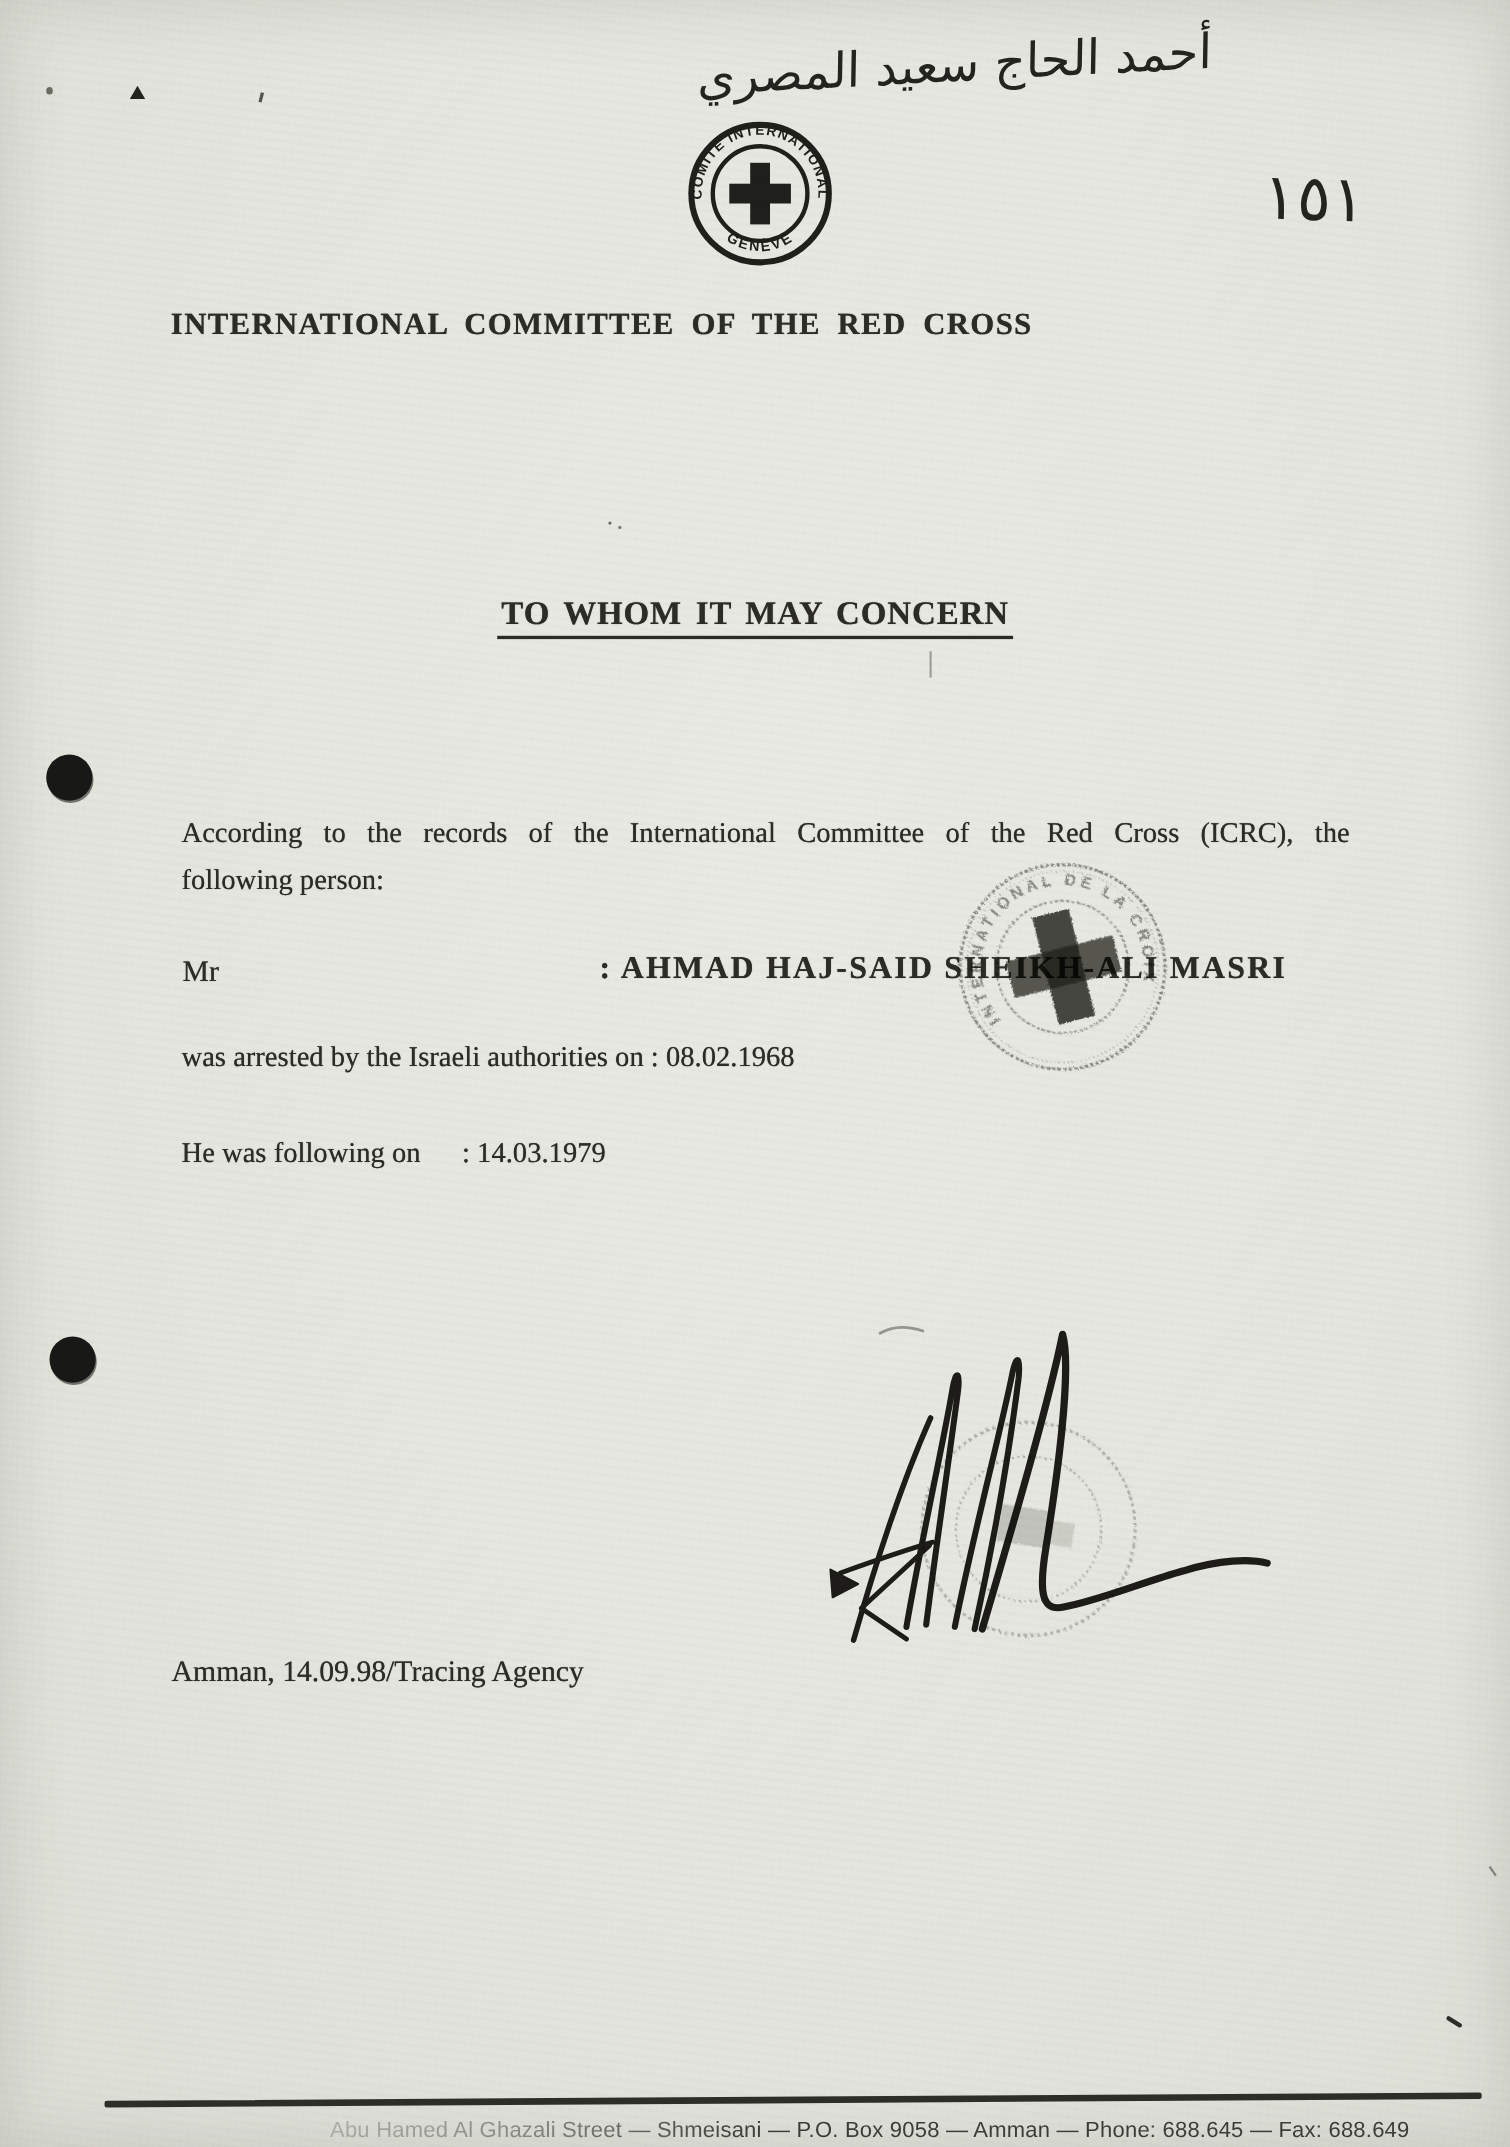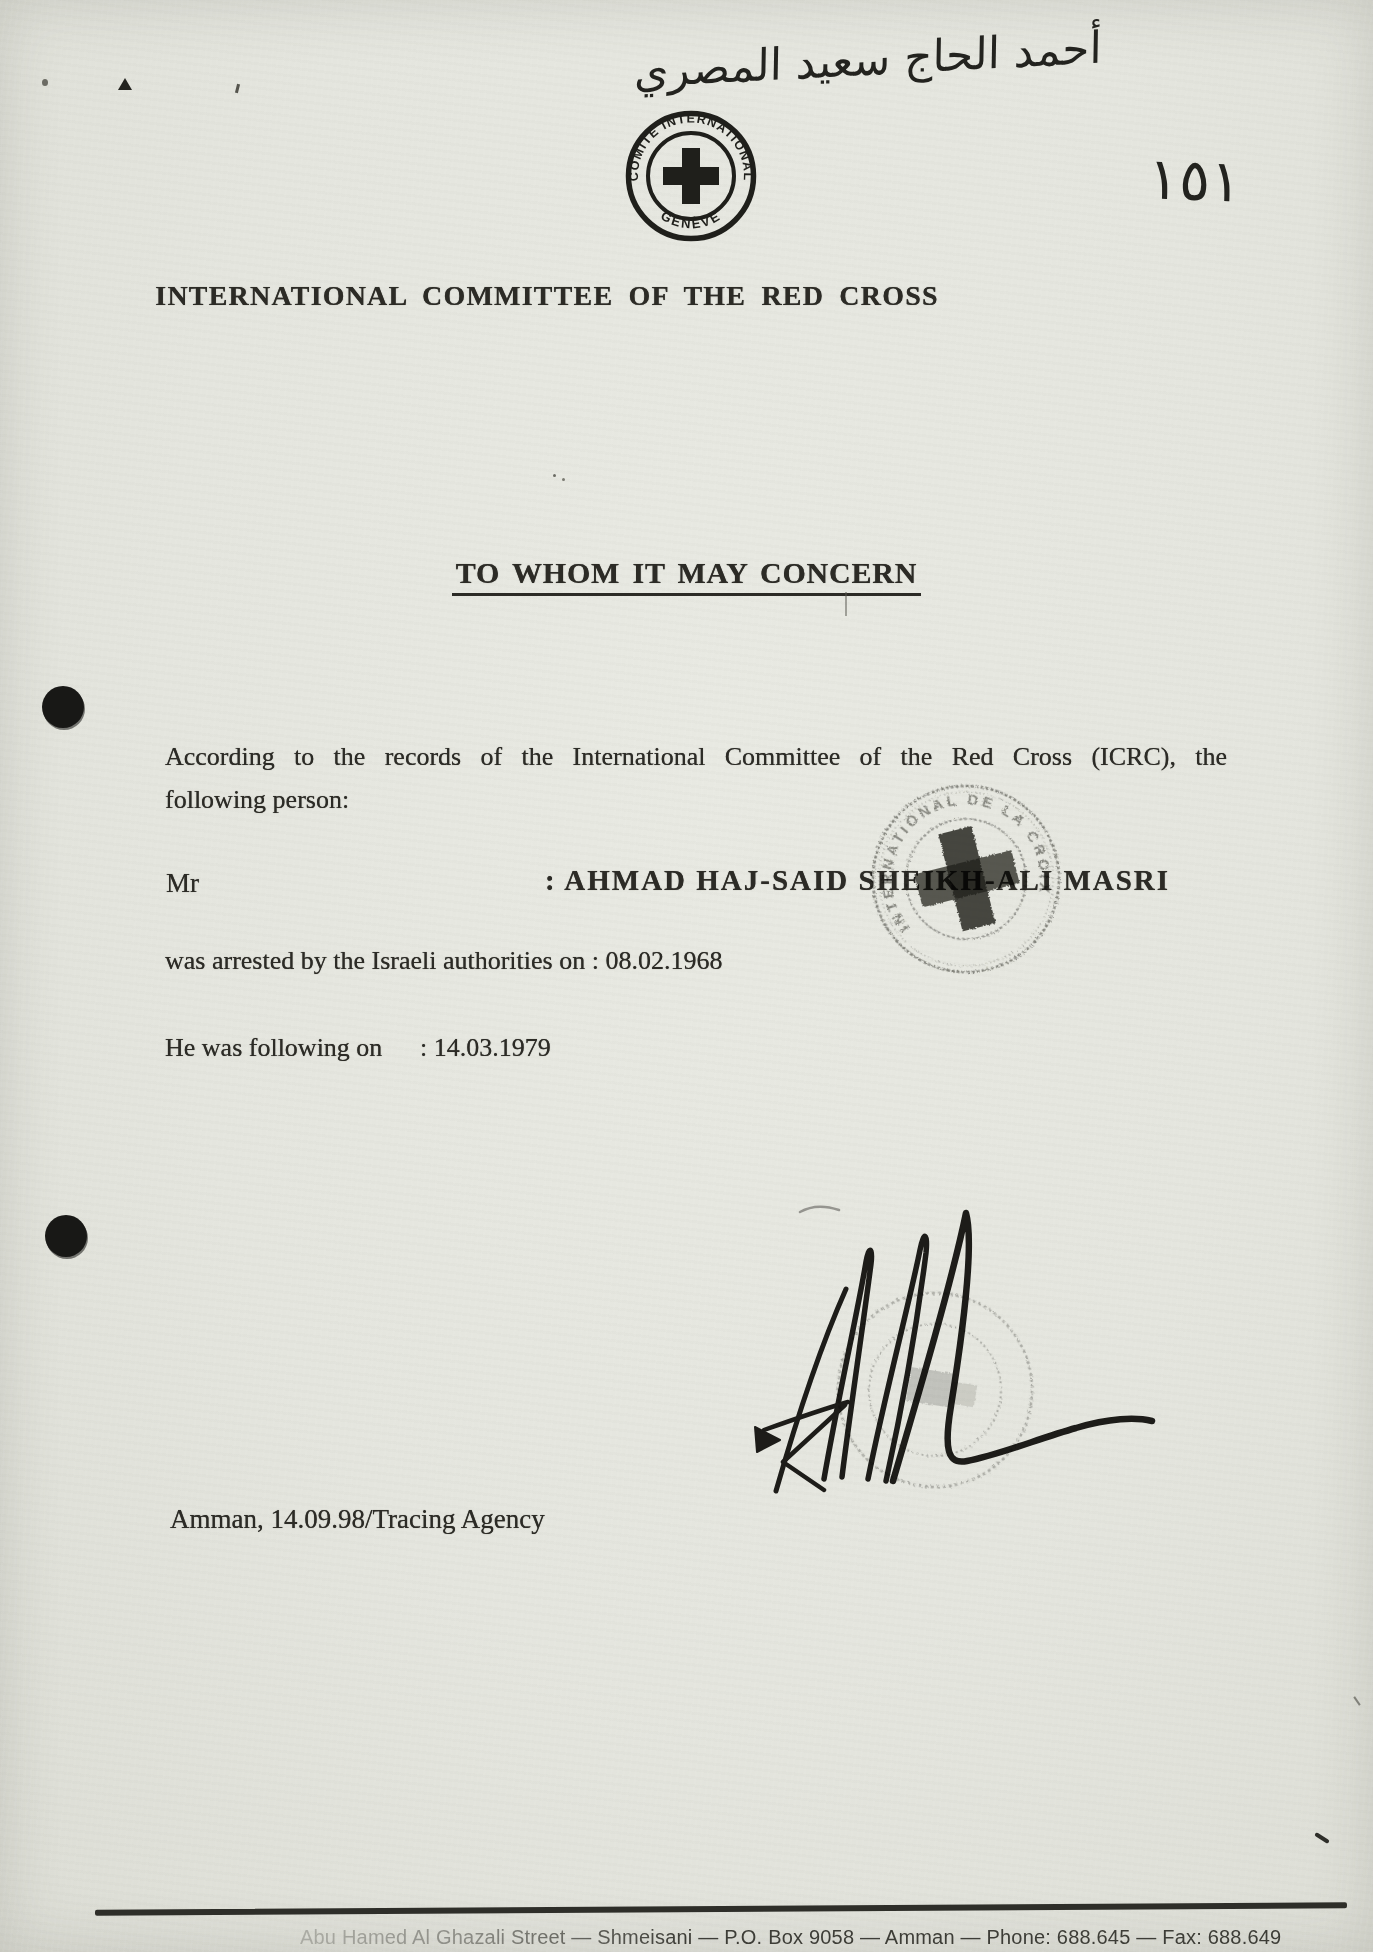--- a/index.html
+++ b/index.html
@@ -37,35 +37,35 @@
   .logo-svg{ left:621px; top:106px; }
   .logo-svg text{ font-family:"Liberation Sans", sans-serif; font-weight:700; fill:#1f1f1b; }
 
   .heading{
     left:0; top:280px; width:1094px; text-align:center;
     font-weight:700; font-size:28px; letter-spacing:1.2px; word-spacing:7px;
   }
   .doc-title-wrap{ left:0; top:541px; width:1373px; text-align:center; }
   .doc-title{
     display:inline-block; font-weight:700; font-size:30px; letter-spacing:.8px; word-spacing:4px;
-    border-bottom:3px solid #2c2b26; padding:0 4px 3px 4px;margin-top:15px;
+    border-bottom:3px solid #2c2b26; padding:0 4px 3px 4px;
   }
 
   .intro{
     left:165px; top:735px; width:1062px; font-size:26px; line-height:43px;
   }
   .intro .l1{ text-align:justify; text-align-last:justify; }
 
   .salutation{ left:166px; top:868px; font-size:27px; }
   .person-name{ left:545px; top:864px; font-weight:700; font-size:29px; letter-spacing:2px; white-space:nowrap; }
 
   .arrest-line{ left:165px; top:946px; font-size:26px; white-space:nowrap; }
   .release-label{ left:165px; top:1033px; font-size:26px; white-space:nowrap; }
   .release-value{ left:420px; top:1033px; font-size:26px; white-space:nowrap; }
-  .closing-line{ left:170px; top:1504px; font-size:27px; white-space:nowrap; }
+  .closing-line{ left:156px; top:1504px; font-size:27px; white-space:nowrap; }
 
   .stamp{ mix-blend-mode:multiply; }
   .stamp text{ font-family:"Liberation Sans", sans-serif; font-weight:700; }
 
   .signature-svg{ mix-blend-mode:multiply; }
 
   .hole{ width:42px; height:42px; border-radius:50%; background:#181816;
          box-shadow:1px 2px 0 rgba(24,24,22,.55); }
 
   .footer-rule{ left:95px; top:1906px; width:1252px; height:6px; background:#2e2e29;

